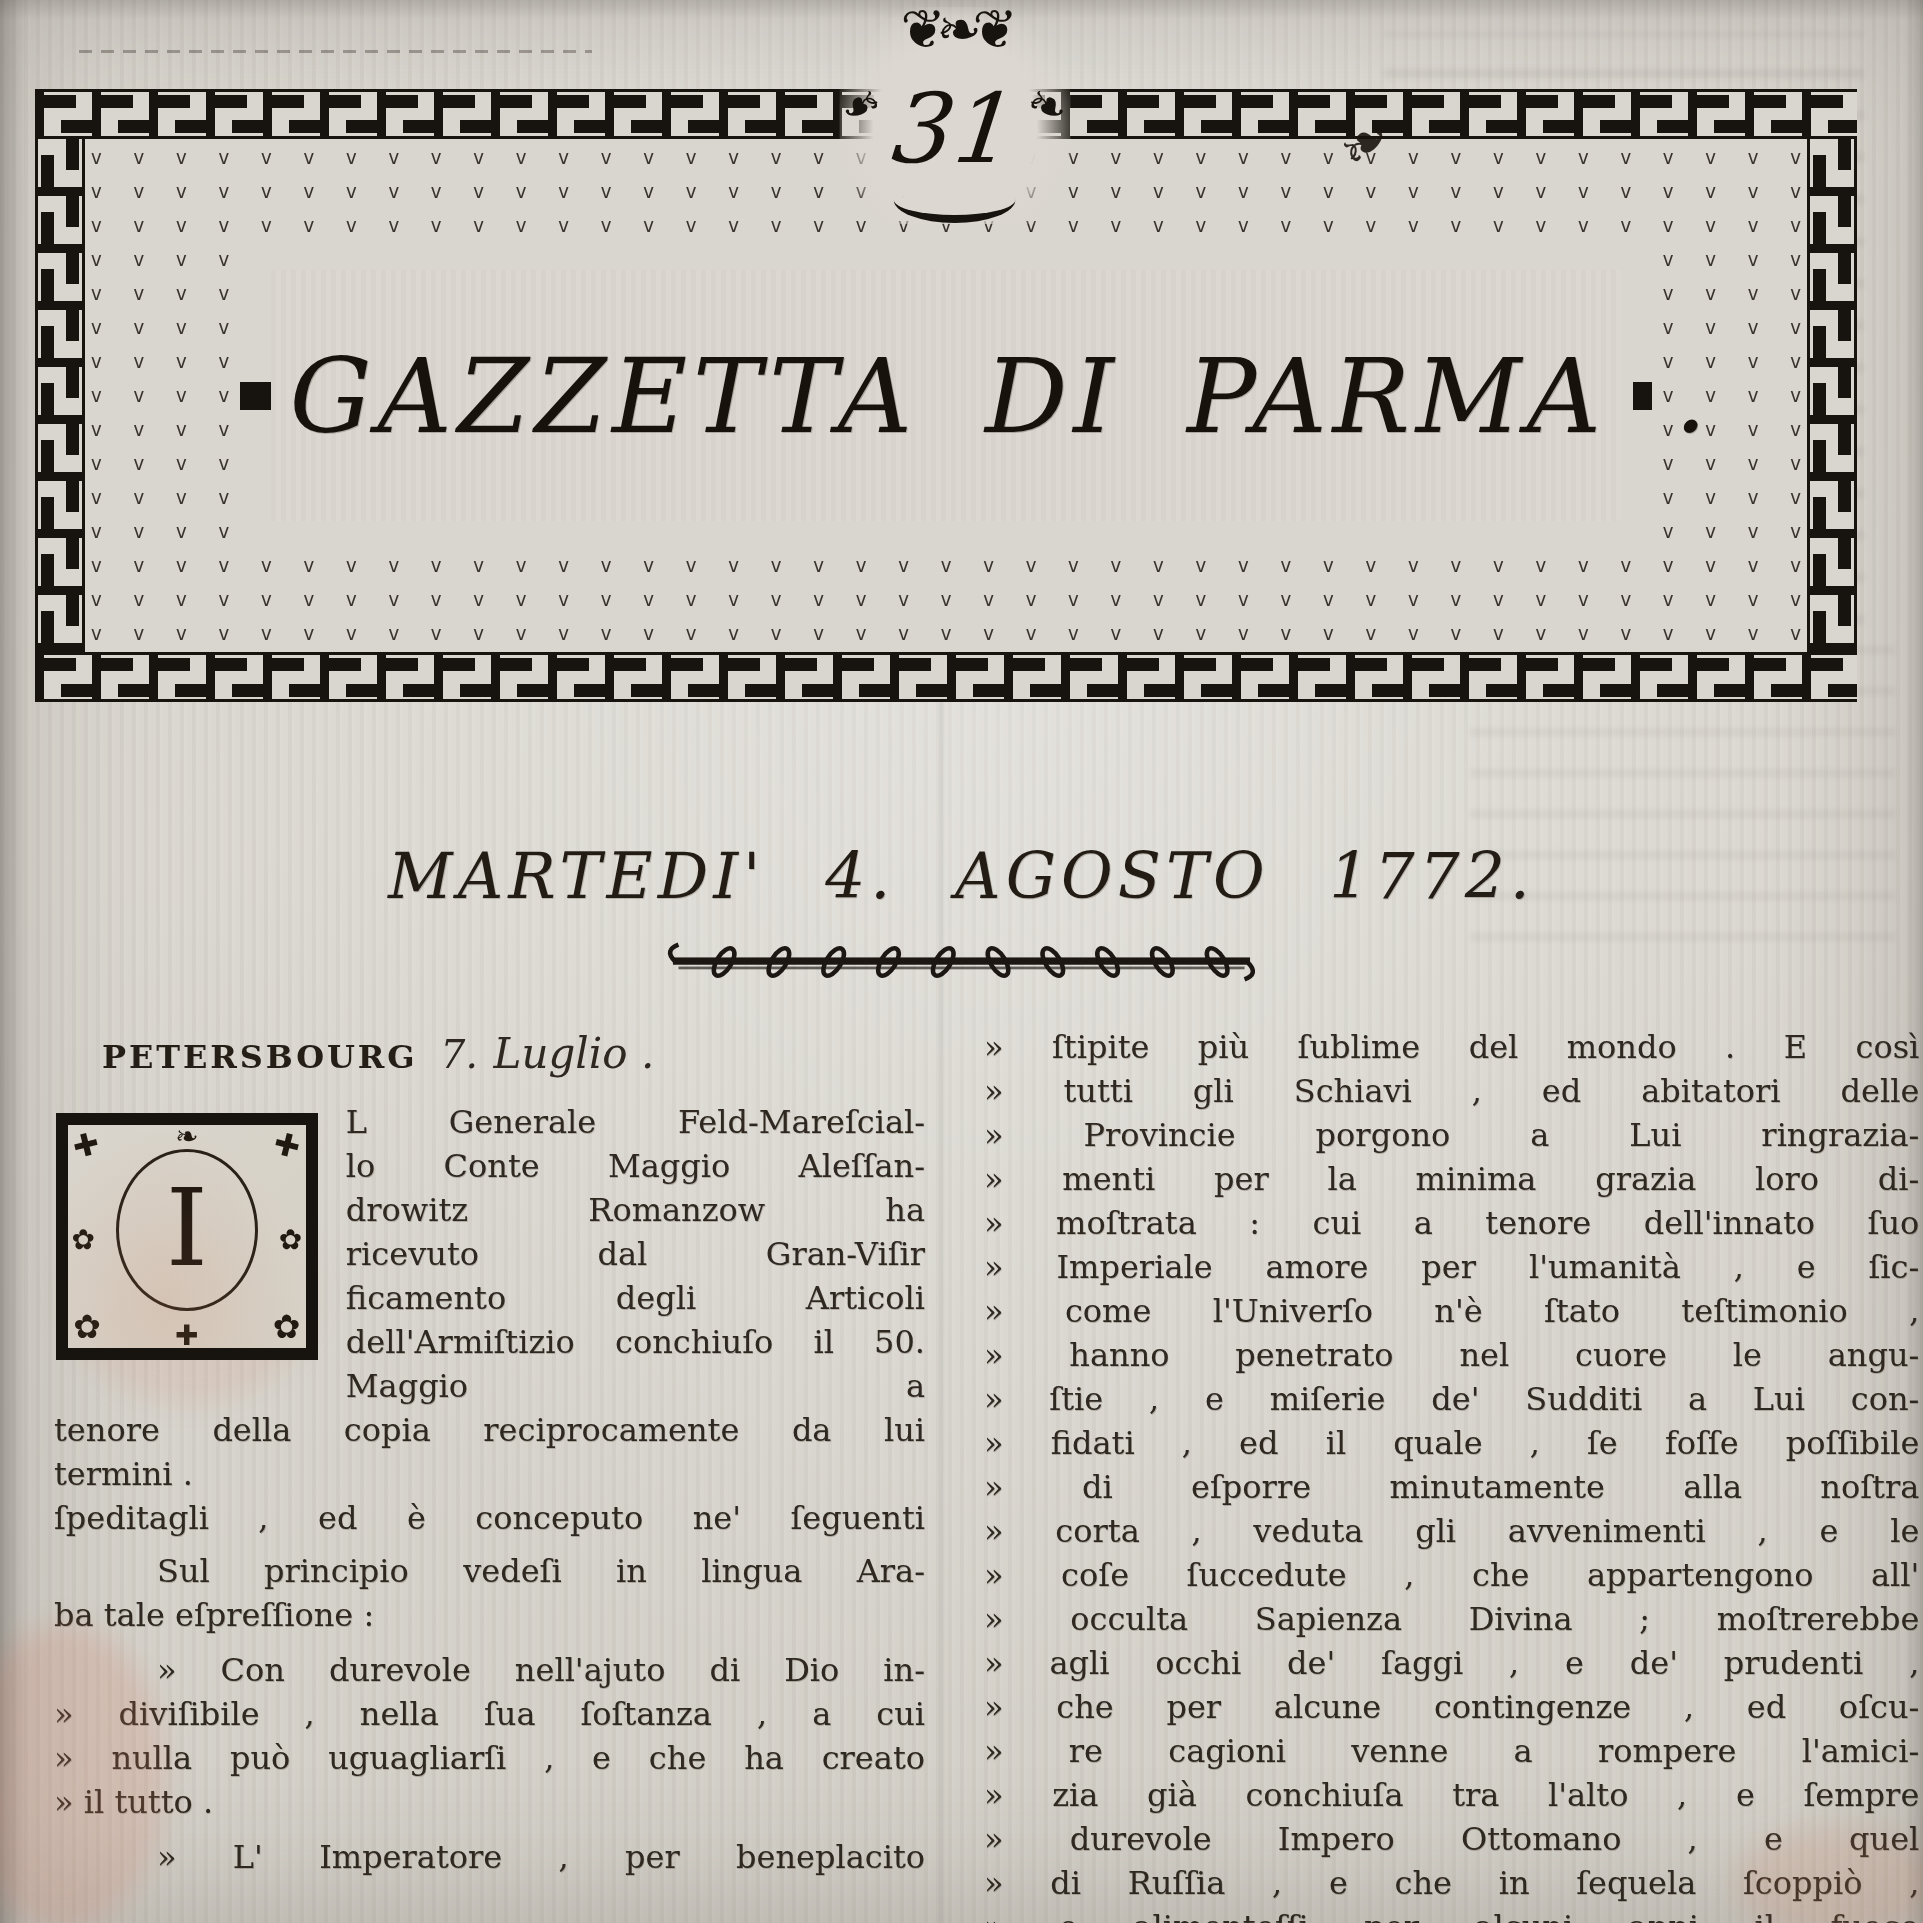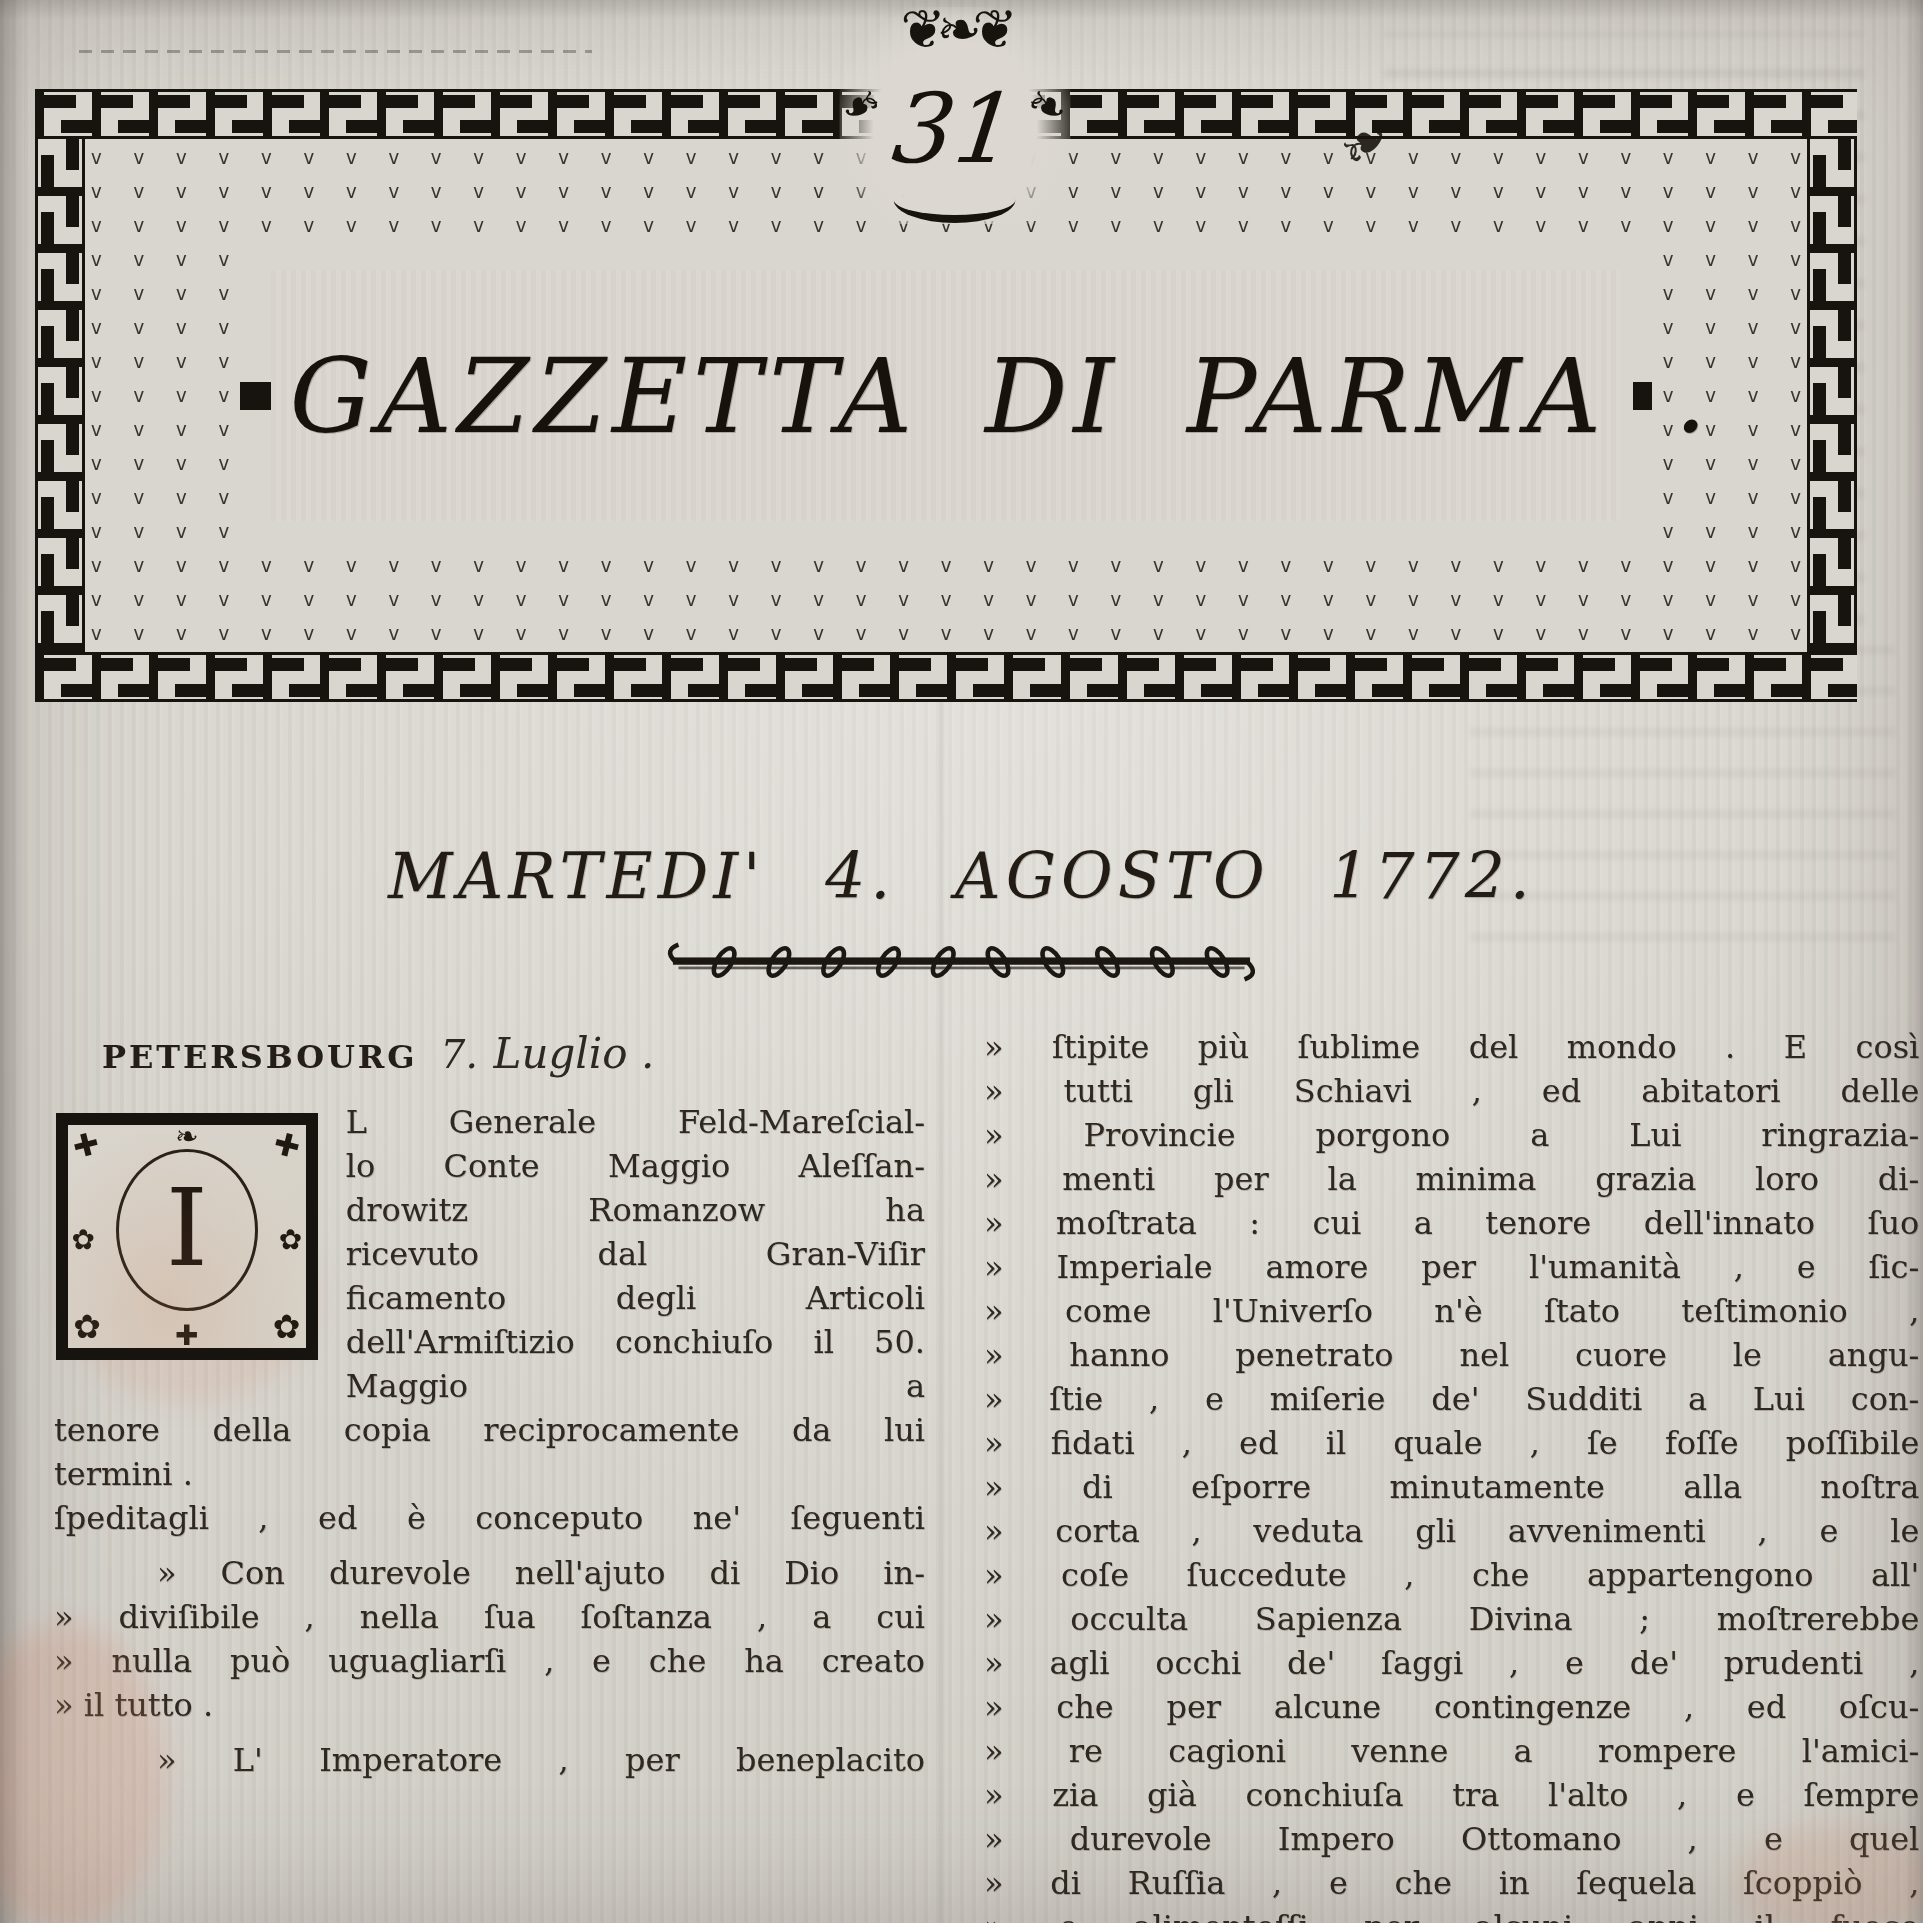--- a/index.html
+++ b/index.html
@@ -202,20 +202,24 @@
         <div class="line">lo Conte Maggio Aleſſan-</div>
         <div class="line">drowitz Romanzow ha</div>
         <div class="line">ricevuto dal Gran-Viſir</div>
         <div class="line">ficamento degli Articoli</div>
         <div class="line">dell'Armiſtizio conchiuſo il 50. Maggio a</div>
         <div class="line">tenore della copia reciprocamente da lui</div>
         <div class="line no-fill">termini .</div>
         <div class="line">ſpeditagli , ed è conceputo ne' ſeguenti</div>
       </div>
 
+    <div class="para">
+        <div class="line ind">Sul principio vedeſi in lingua Ara-</div>
+        <div class="line no-fill">ba tale eſpreſſione :</div>
+      </div>
     <div class="quote">
         <div class="line ind">» Con durevole nell'ajuto di Dio in-</div>
         <div class="line">» diviſibile , nella ſua ſoſtanza , a cui</div>
         <div class="line">» nulla può uguagliarſi , e che ha creato</div>
         <div class="line no-fill">» il tutto .</div>
       </div>
     <div class="quote">
         <div class="line ind">» L' Imperatore ,  per beneplacito</div>
       </div>
   </div>

